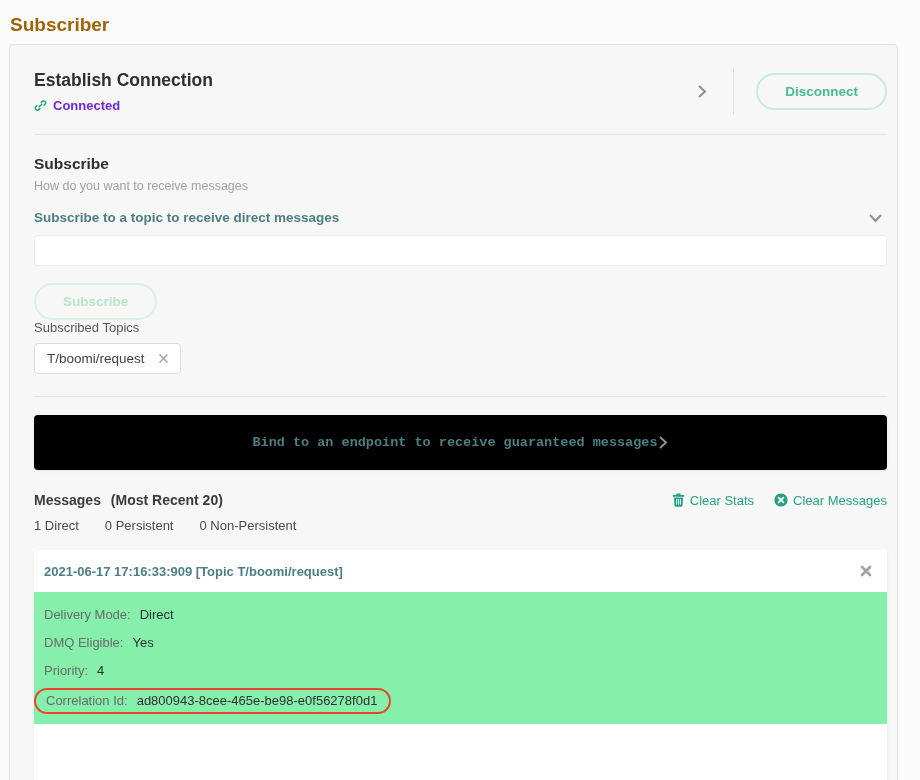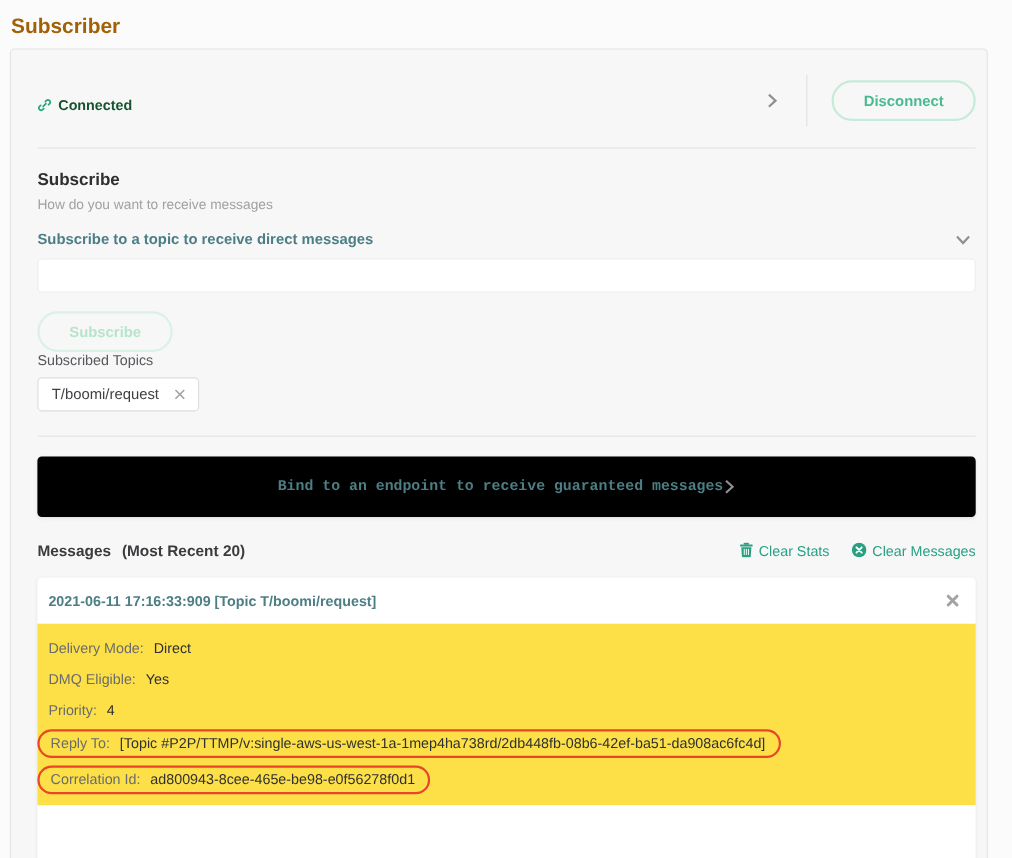--- a/index.html
+++ b/index.html
@@ -18,21 +18,21 @@
     position: absolute; left: 9px; top: 44px; width: 889px; height: 770px;
     background: #f7f7f8; border: 1px solid #e2e3e5; border-radius: 4px;
     padding: 0 10px 0 24px;
   }
   .hdivider { border: none; border-top: 1px solid #e3e4e6; }
 
   
   .conn-row { display: flex; justify-content: space-between; align-items: center; padding-top: 23px; }
   .conn-title { font-size: 17.5px; font-weight: bold; color: #2e2f31; }
   .conn-status { display: flex; align-items: center; gap: 6px; margin-top: 7px;
-                 font-size: 13px; font-weight: bold; color: #14532d; }
+                 font-size: 13px; font-weight: bold; color: #6d28d9; }
   .conn-right { display: flex; align-items: center; }
   .vdivider { width: 1px; height: 47px; background: #dfe0e2; margin: 0 22px; }
   .chev-btn { background: none; border: none; cursor: pointer; padding: 4px; display: flex; }
   .pill-btn {
     background: transparent; border: 2px solid #c6ebd8; border-radius: 999px;
     color: #47bb90; font-family: inherit; font-size: 13.5px; font-weight: bold;
     padding: 9px 27px; cursor: pointer;
   }
   .pill-btn.disabled { border-color: #daf1e5; color: #b7e4cb; }
 
@@ -72,41 +72,42 @@
                   color: #27a182; font-family: inherit; font-size: 13px; font-weight: normal; cursor: pointer; }
   .stats-row { display: flex; gap: 26px; margin-top: 10px; font-size: 13px; color: #4a4b4d; }
 
   .msg-card {
     margin-top: 17px; background: #fff; border-radius: 4px;
     box-shadow: 0 1px 3px rgba(0,0,0,0.07); padding-bottom: 60px;
   }
   .msg-head { display: flex; justify-content: space-between; align-items: center; padding: 13px 13px 13px 10px; }
   .msg-time { font-size: 13px; font-weight: bold; color: #4c7e84; }
   .msg-close { background: none; border: none; cursor: pointer; display: flex; padding: 2px; }
-  .msg-body { background: #fde047; padding: 12px 10px 10px 10px; }
+  .msg-body { background: #86efac; padding: 12px 10px 10px 10px; }
   .field-row { display: flex; align-items: center; font-size: 13px; min-height: 21px; margin-bottom: 7px; }
   .field-row:last-child { margin-bottom: 0; text-align: center; }
   .field-label { color: #6a6b6d; margin-right: 9px; white-space: nowrap; }
   .field-value { color: #2f3032; white-space: nowrap; }
   .annot {
     display: inline-flex; align-items: center;
     border: 2px solid #e8452a; border-radius: 999px;
     padding: 3px 12px 4px 10px; margin-left: -10px;
   }
 </style>
 </head>
 <body>
 
 <div class="page-title">Subscriber</div>
 
 <div class="panel">
 
   
   <div class="conn-row">
     <div>
+      <div class="conn-title">Establish Connection</div>
       <div class="conn-status">
         <span style="display:flex;">
           <svg width="13" height="13" viewBox="0 0 14 14" fill="none" stroke="#25a87d" stroke-width="1.7" stroke-linecap="round">
             <path d="M5.6 8.4l2.8-2.8"></path>
             <path d="M7.8 3.6l1.1-1.1a2.2 2.2 0 0 1 3.1 3.1L10.9 6.7"></path>
             <path d="M6.2 10.4l-1.1 1.1a2.2 2.2 0 0 1-3.1-3.1L3.1 7.3"></path>
           </svg>
         </span>
         <span>Connected</span>
       </div>
@@ -191,25 +192,36 @@
           <svg width="14" height="14" viewBox="0 0 14 14">
             <circle cx="7" cy="7" r="6.6" fill="#27a182"></circle>
             <path d="M4.6 4.6l4.8 4.8M9.4 4.6L4.6 9.4" stroke="#fff" stroke-width="1.7" stroke-linecap="round"></path>
           </svg>
         </span>
         <span>Clear Messages</span>
       </button>
     </div>
   </div>
 
+  <div class="stats-row">
+    <span>
+      <span>1</span>&nbsp;<span>Direct</span>
+    </span>
+    <span>
+      <span>0</span>&nbsp;<span>Persistent</span>
+    </span>
+    <span>
+      <span>0</span>&nbsp;<span>Non-Persistent</span>
+    </span>
+  </div>
 
   
   <div class="msg-card">
     <div class="msg-head">
-      <span class="msg-time">2021-06-11 17:16:33:909 [Topic T/boomi/request]</span>
+      <span class="msg-time">2021-06-17 17:16:33:909 [Topic T/boomi/request]</span>
       <button class="msg-close">
         <span style="display:flex;">
           <svg width="12" height="12" viewBox="0 0 12 12" stroke="#a2a3a5" stroke-width="2.7" stroke-linecap="round">
             <path d="M2 2l8 8M10 2l-8 8"></path>
           </svg>
         </span>
       </button>
     </div>
 
     <div class="msg-body">
@@ -217,26 +229,20 @@
         <span class="field-label">Delivery Mode:</span>
         <span class="field-value">Direct</span>
       </div>
       <div class="field-row">
         <span class="field-label">DMQ Eligible:</span>
         <span class="field-value">Yes</span>
       </div>
       <div class="field-row">
         <span class="field-label">Priority:</span>
         <span class="field-value">4</span>
-      </div>
-      <div class="field-row">
-        <span class="annot">
-          <span class="field-label">Reply To:</span>
-          <span class="field-value">[Topic #P2P/TTMP/v:single-aws-us-west-1a-1mep4ha738rd/2db448fb-08b6-42ef-ba51-da908ac6fc4d]</span>
-        </span>
       </div>
       <div class="field-row">
         <span class="annot">
           <span class="field-label">Correlation Id:</span>
           <span class="field-value">ad800943-8cee-465e-be98-e0f56278f0d1</span>
         </span>
       </div>
     </div>
 
   </div>

